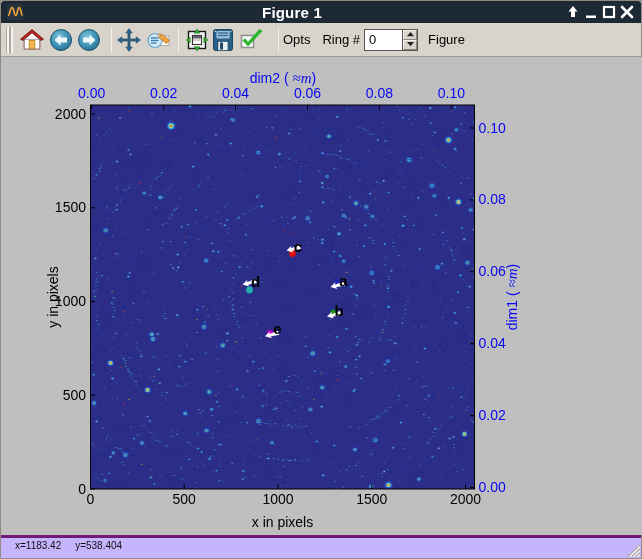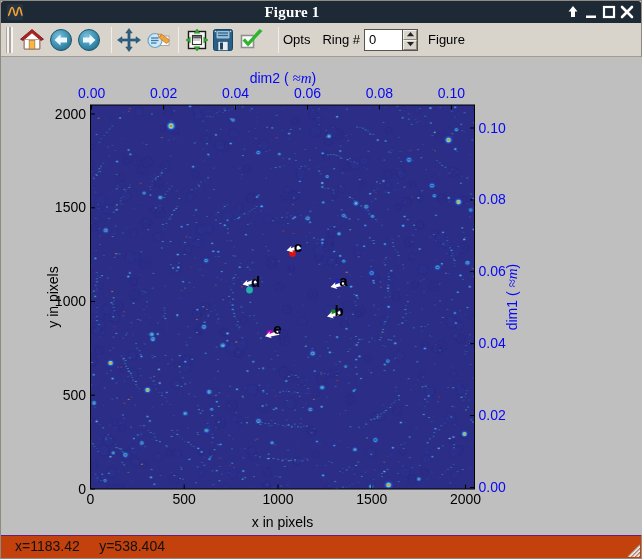--- a/index.html
+++ b/index.html
@@ -1,31 +1,31 @@
 <!DOCTYPE html>
 <html><head><meta charset="utf-8"><style>
 * { margin:0; padding:0; box-sizing:border-box; }
 body { width:642px; height:559px; font-family:"Liberation Sans", sans-serif; background:#d8d4cb; overflow:hidden; }
 .win { width:642px; height:559px; border:1px solid #8f8b83; display:flex; flex-direction:column; background:#d8d4cb; }
-.titlebar { height:22px; background:#1e2936; position:relative; display:flex; align-items:center; flex:0 0 22px; border-radius:3px 3px 0 0;font-family:Liberation Serif, serif;}
+.titlebar { height:22px; background:#1e2936; position:relative; display:flex; align-items:center; flex:0 0 22px; border-radius:3px 3px 0 0;}
 .ticon { margin-left:6px; }
 .ttext { position:absolute; left:0; right:58px; text-align:center; color:#fff; font-size:15px; font-weight:bold; letter-spacing:0.2px; }
 .tbtns { position:absolute; right:7px; top:0; height:22px; display:flex; align-items:center; }
 .tbtns svg { margin-left:4px; }
 .toolbar { height:34px; flex:0 0 34px; background:#d8d4cb; border-bottom:1px solid #a09c94; display:flex; align-items:center; padding-left:4px; }
 .grip { width:7px; height:26px; margin:0 3px 0 1px; background:repeating-linear-gradient(90deg,#aba79e 0 1.4px,#f6f4f0 1.4px 3.5px); }
 .ic { margin:0; display:block; }
 .sep { width:1px; height:26px; background:#a8a49c; border-right:1px solid #f0eee9; flex:0 0 auto; }
 .tbtxt { font-size:13px; color:#000; }
 .spin { display:inline-flex; margin-left:4px; border:1px solid #58544e; background:#fff; height:22px; width:54px; }
 .spinfield { flex:1; font-size:13px; padding:2px 0 0 4px; }
 .spinbtns { width:15px; display:flex; flex-direction:column; border-left:1px solid #58544e; }
 .sb { flex:1; background:#d8d4cb; display:flex; align-items:center; justify-content:center; border:1px solid; border-color:#f2f0ec #8a867e #8a867e #f2f0ec; }
 .canvas { flex:0 0 478px; height:478px; }
-.status { flex:1; background:#c2410c; border-top:1px solid #701a75; position:relative; font-size:14px; color:#111; }
+.status { flex:1; background:#c4b5fd; border-top:3px solid #701a75; position:relative; font-size:10px; color:#111; }
 .status .txt { position:absolute; left:14px; top:2px; }
 </style></head><body>
 <div class="win">
  <div class="titlebar">
   <svg class="ticon" width="16" height="16" viewBox="0 0 16 16">
     <rect width="16" height="16" rx="2" fill="#27333f"></rect>
     <path d="M1 11.5 C2.8 11.5 3.2 3.5 5.1 3.5 C7 3.5 7 11.5 8.7 11.5 C10.4 11.5 10.4 3.5 12.2 3.5 C13.9 3.5 14.2 11.5 15.5 11.5" fill="none" stroke="#f0a23a" stroke-width="1.7"></path>
   </svg>
   <div class="ttext">Figure 1</div>
   <div class="tbtns">

